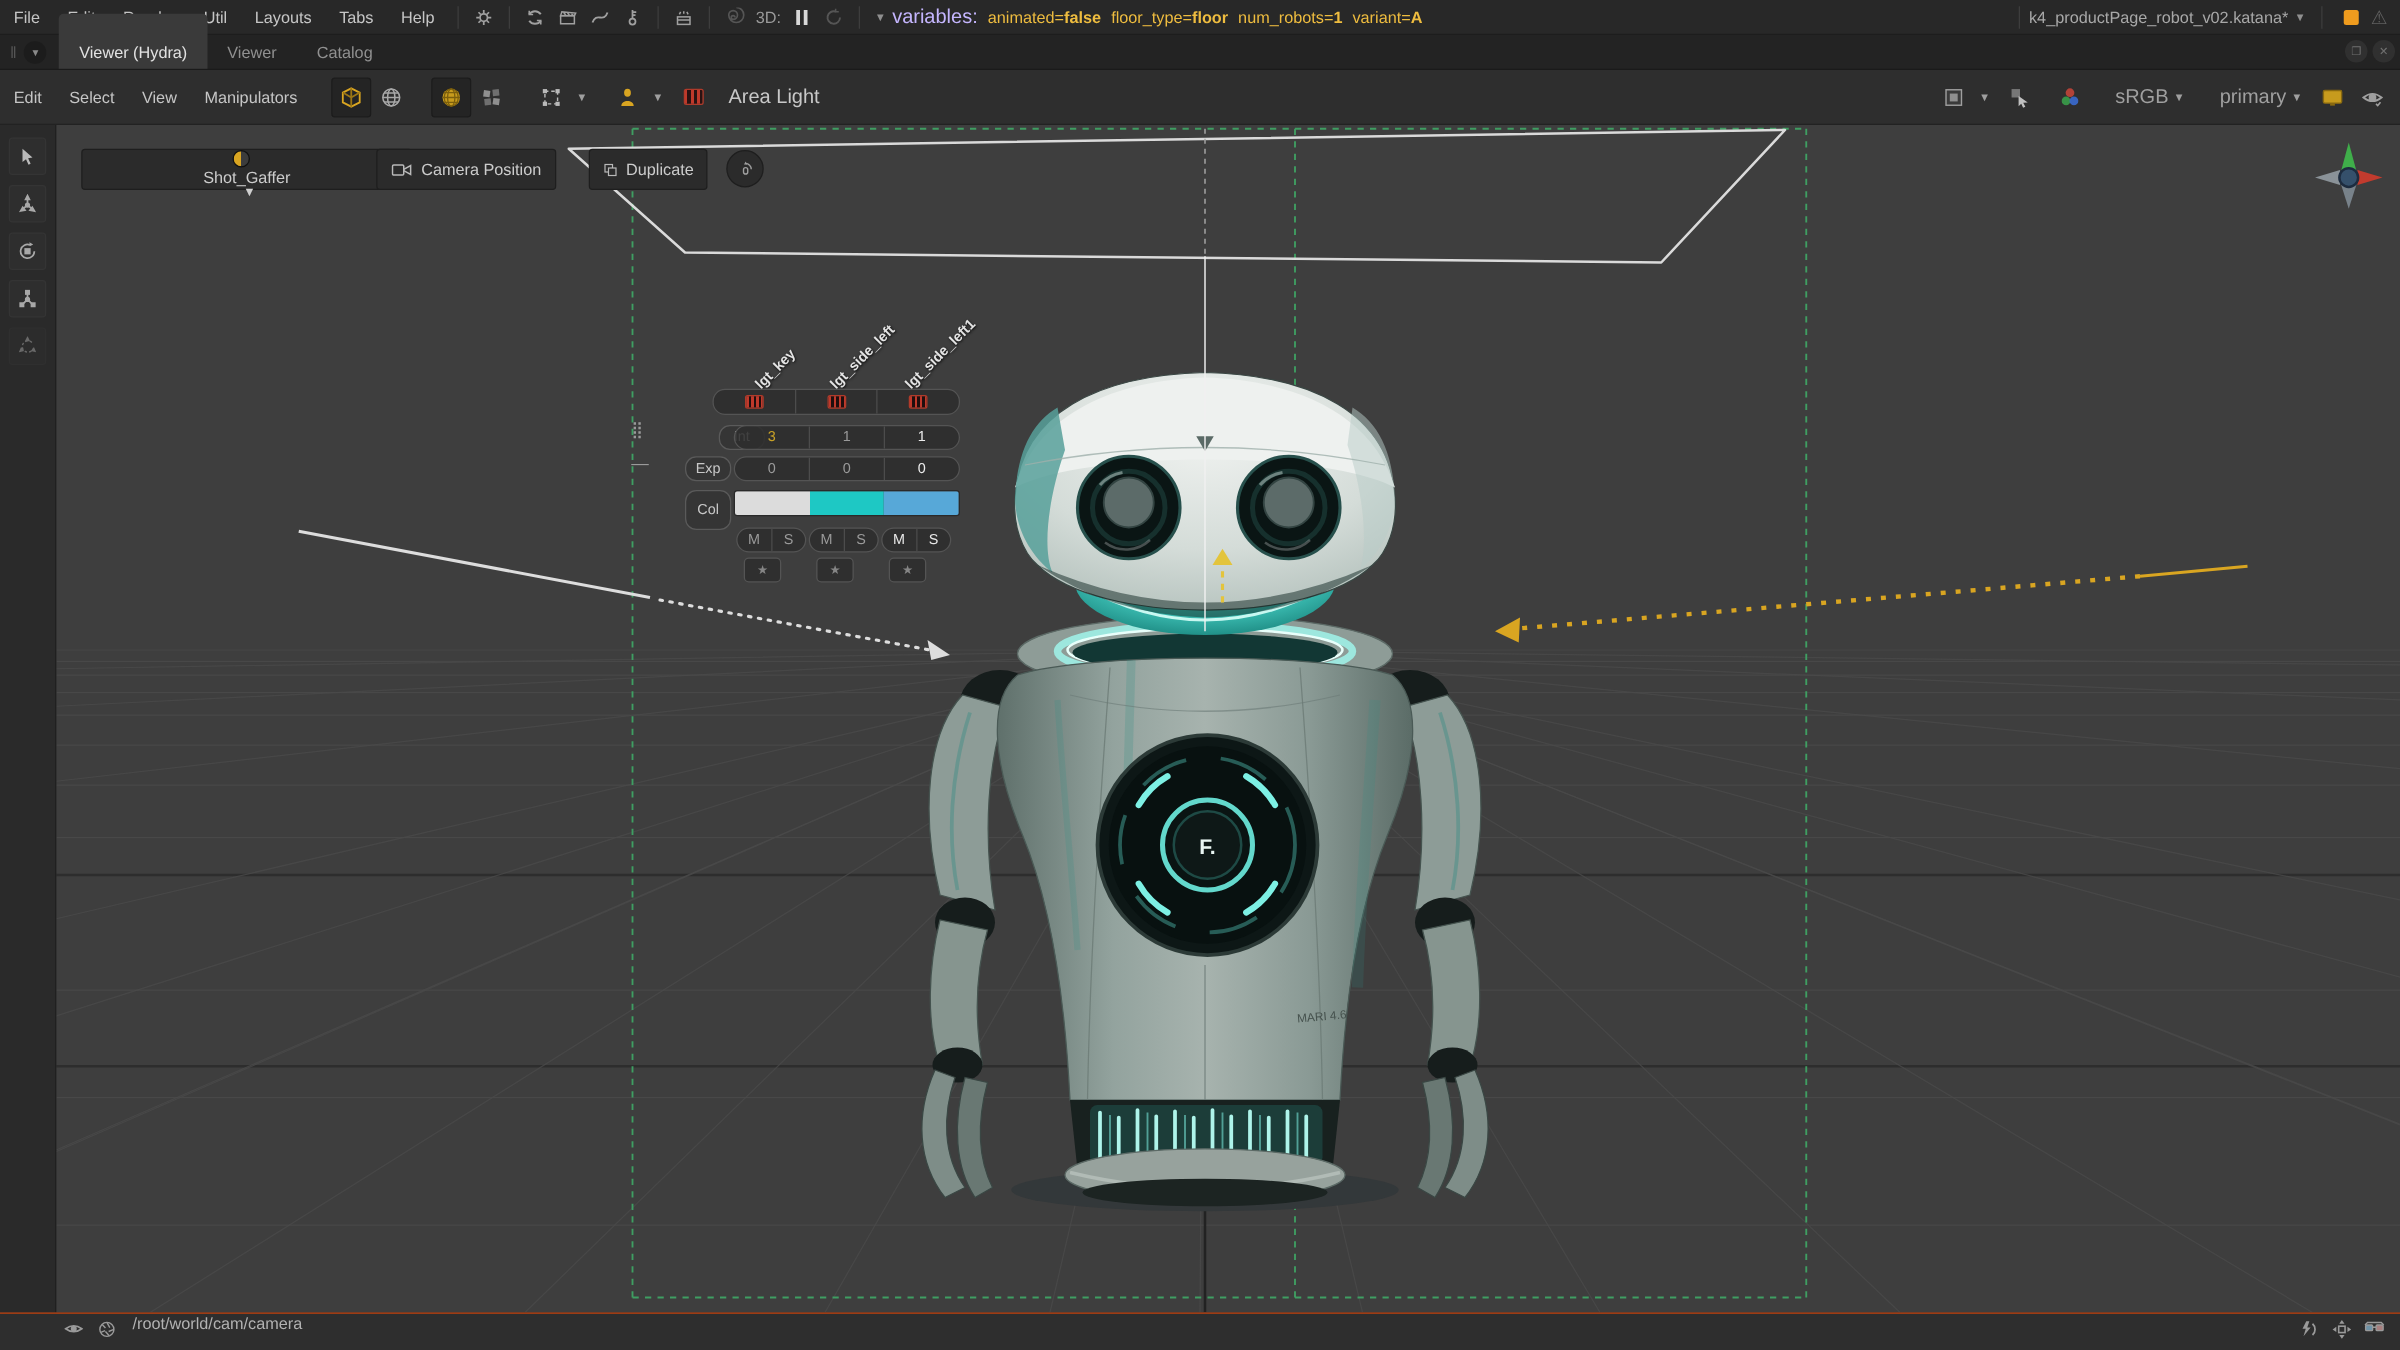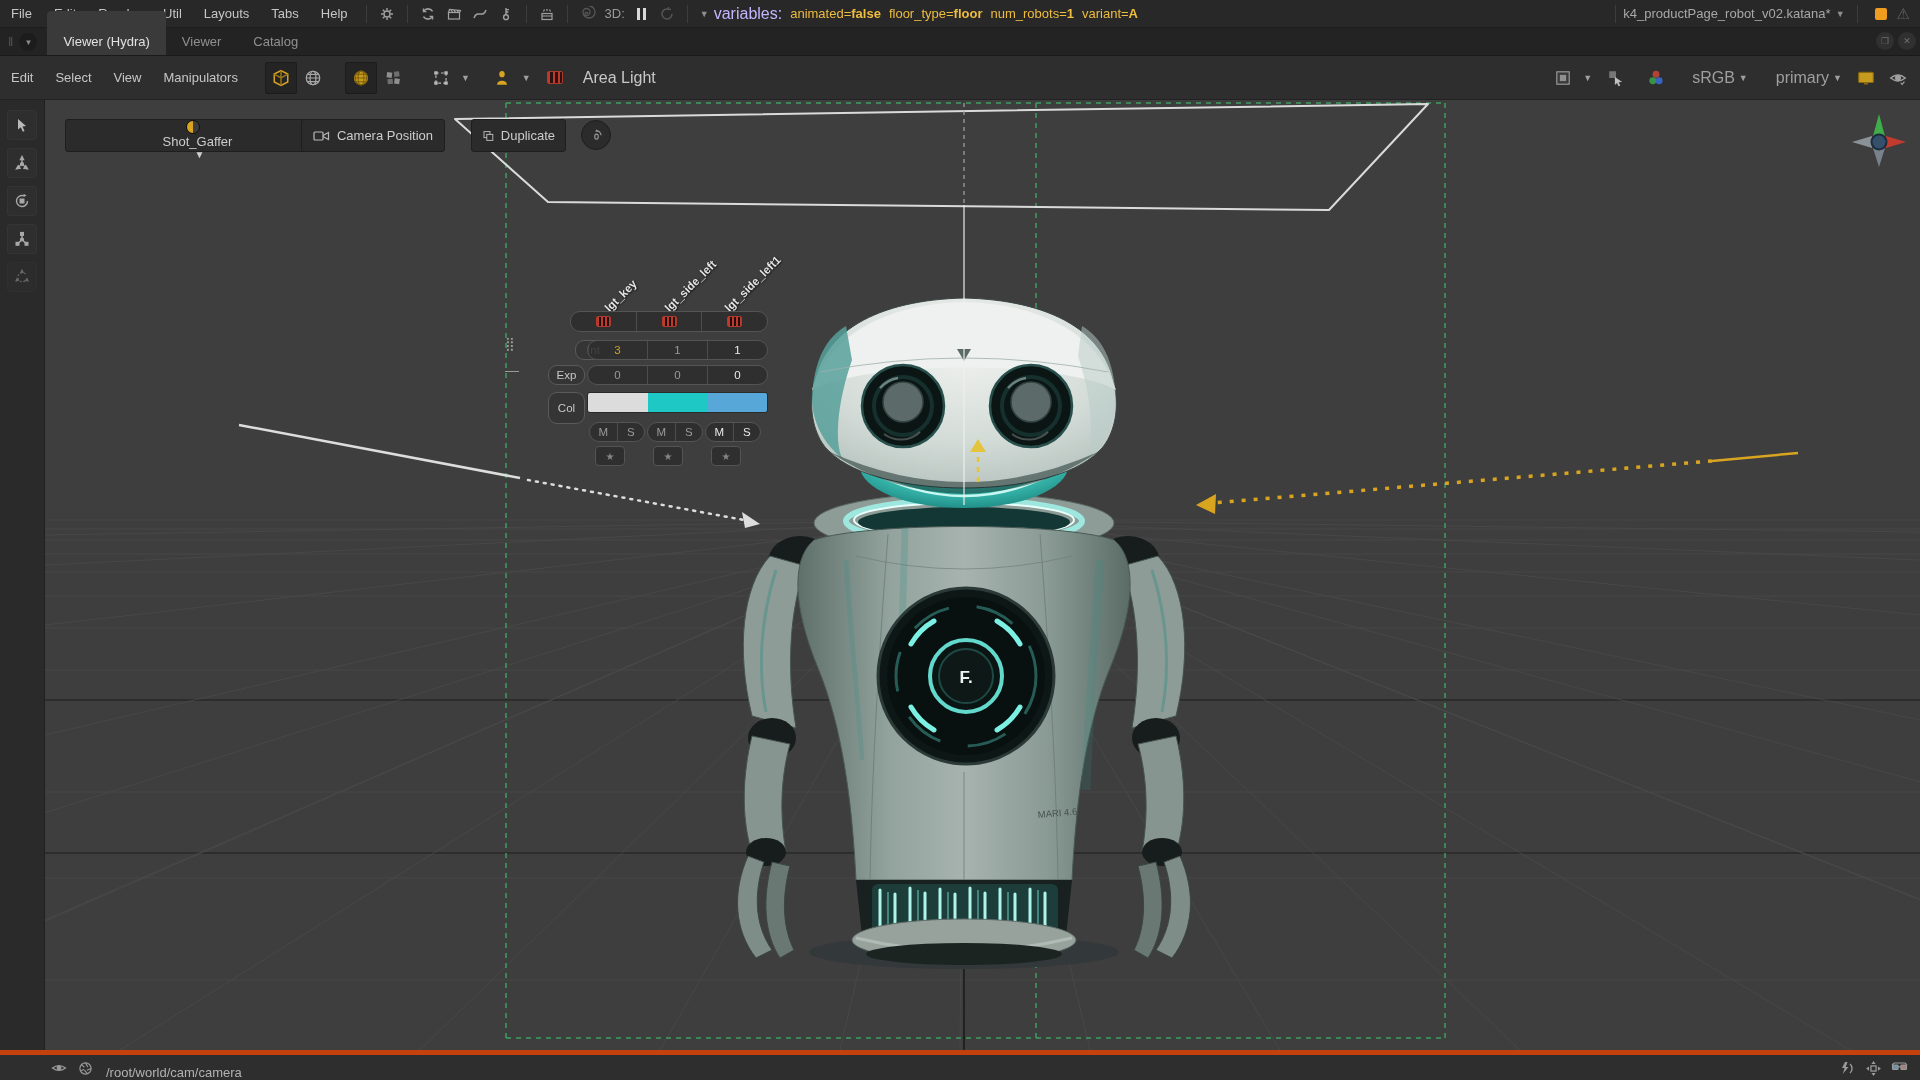--- a/index.html
+++ b/index.html
@@ -82,21 +82,21 @@
   .mspill { position:absolute; background:rgba(46,46,46,.88); border:1px solid #545454; border-radius:10px; display:flex; }
   .mspill span { flex:1; display:flex; align-items:center; justify-content:center; color:#9a9a9a; }
   .mspill span + span { border-left:1px solid #4c4c4c; }
   .mspill.sel span { color:#e8e8e8; }
   .starbtn { position:absolute; width:30px; height:20px; background:rgba(46,46,46,.88); border:1px solid #545454;
              border-radius:4px; color:#858585; font-size:10px; display:flex; align-items:center; justify-content:center; }
   .side-ico { position:absolute; color:#9a9a9a; }
 
   
   .statusbar { position:absolute; left:0; top:1050px; width:1920px; height:30px; background:#2e2e2e;
-               border-top:5px solid #c2410c; display:flex; align-items:flex-end; z-index:30; }
+               border-top:1px solid #c2410c; display:flex; align-items:flex-start; z-index:30; }
   .path-text { color:#b2b2b2; font-size:13px; margin-left:8px; }
 
   .yellow3 { color:#c9a227; } .graytxt { color:#9a9a9a; } .whitetxt { color:#ececec; }
 </style>
 </head>
 <body>
 
 <div id="app">
 
   <div class="bar1">

